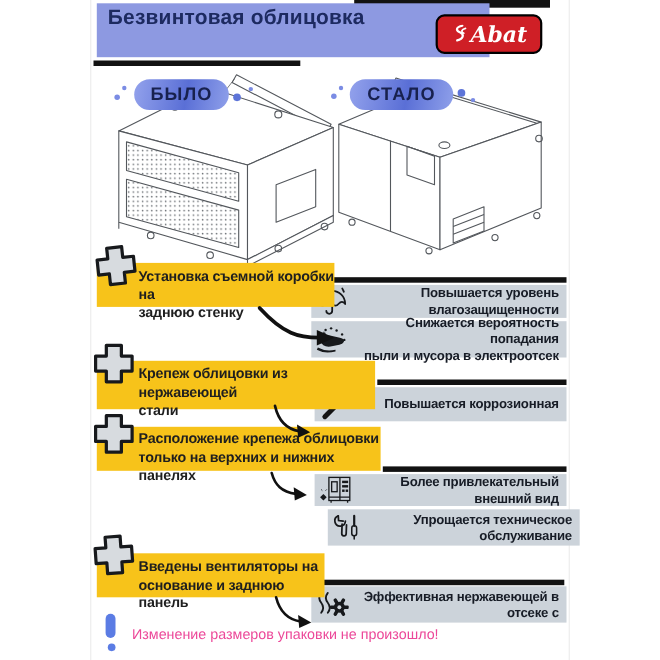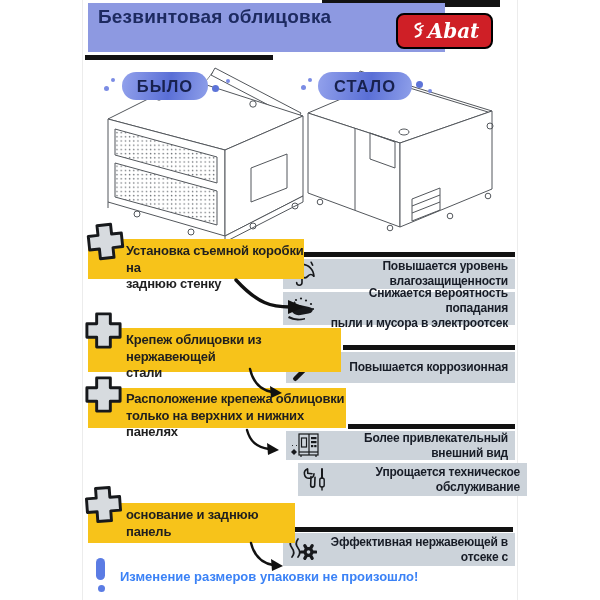--- a/index.html
+++ b/index.html
@@ -60,21 +60,21 @@
   .p4{left:83px;top:484px;transform:rotate(-4deg);}
 
   .arrow{position:absolute;z-index:4;}
   .a1{left:230px;top:276px;}
   .a2{left:245px;top:366px;}
   .a3{left:242px;top:428px;}
   .a4{left:246px;top:541px;}
 
   .excl-bar{left:96px;top:558px;width:9px;height:22px;border-radius:4.5px;background:#5b7ce4;position:absolute;}
   .excl-dot{left:98px;top:585px;width:7px;height:7px;border-radius:50%;background:#5b7ce4;position:absolute;}
-  .footer-note{left:120px;top:569px;font-size:13px;font-weight:700;color:#3b82f6;position:absolute;z-index:2;}
+  .footer-note{left:120px;top:569px;font-size:13px;font-weight:400;color:#ec4899;position:absolute;z-index:2;}
 </style>
 </head>
 <body>
 
 <div class="page-edge" style="left:82px"></div>
 <div class="page-edge" style="left:517px"></div>
 
 <div class="hbar-top"></div>
 <div class="header">
   <div>Безвинтовая облицовка</div>
@@ -165,20 +165,21 @@
 </div>
 <div class="change y2">
   <div>Крепеж облицовки из нержавеющей</div>
   <div>стали</div>
 </div>
 <div class="change y3">
   <div>Расположение крепежа облицовки</div>
   <div>только на верхних и нижних панелях</div>
 </div>
 <div class="change y4">
+  <div>Введены вентиляторы на</div>
   <div>основание  и заднюю панель</div>
 </div>
 
 <div class="bar b1"></div>
 <div class="bar b2"></div>
 <div class="bar b3"></div>
 <div class="bar b4"></div>
 
 <div class="benefit g1">
   <svg class="icon" viewBox="0 0 28 26">

